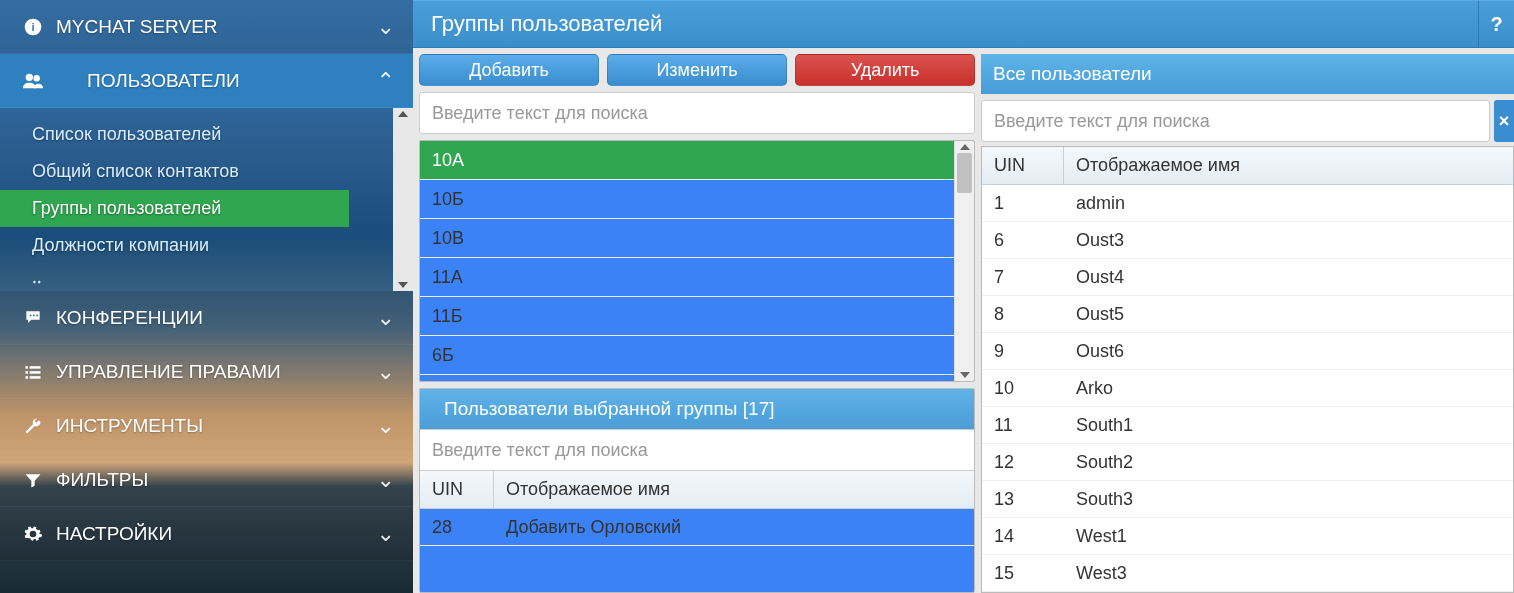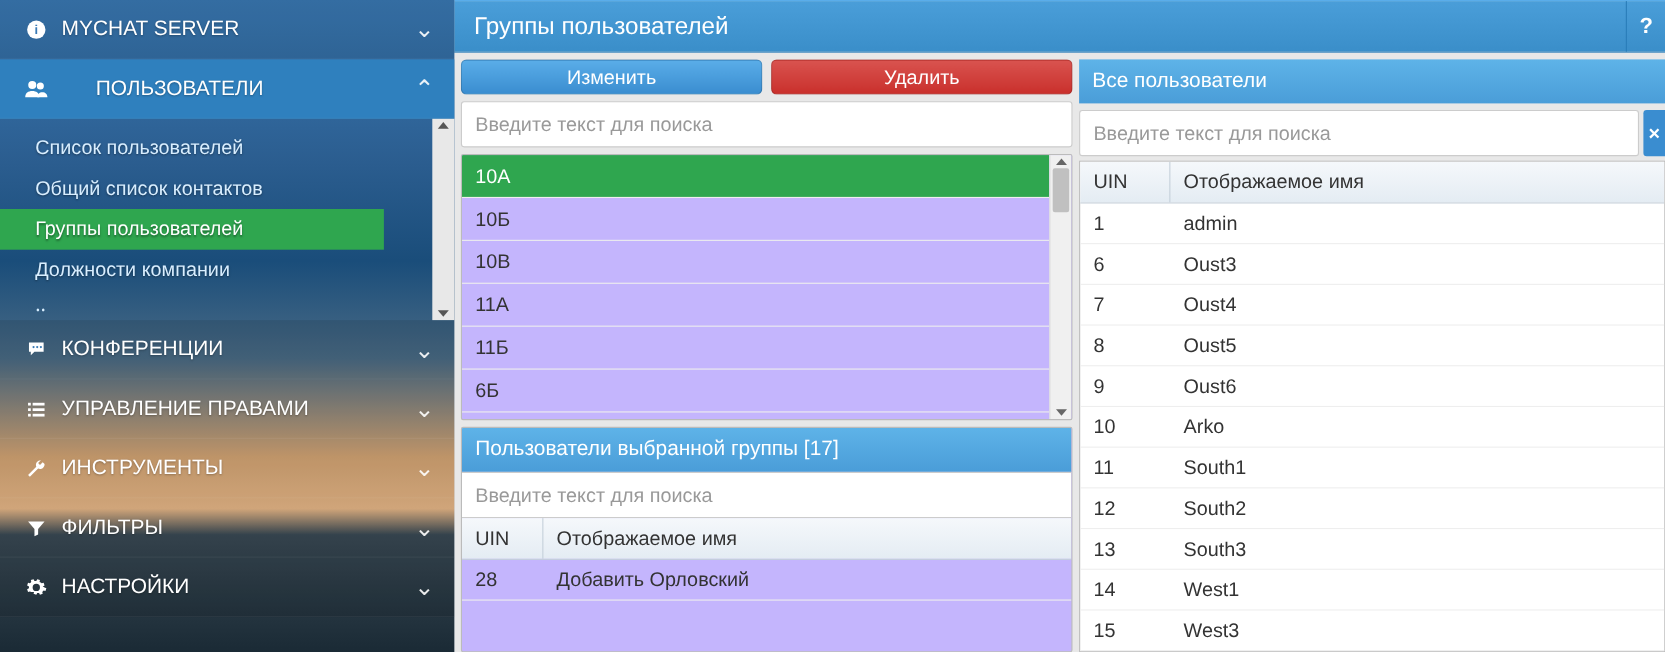--- a/index.html
+++ b/index.html
@@ -36,35 +36,35 @@
 .btn-row { display: flex; gap: 8px; }
 .btn { flex: 1; height: 32px; border-radius: 5px; border: 1px solid rgba(0,0,0,0.15); color: #fff; font-size: 18px; font-weight: 400; cursor: pointer; display: flex; align-items: center; justify-content: center; }
 .btn-add { background: linear-gradient(180deg, #5aade8, #3a8dd0); }
 .btn-edit { background: linear-gradient(180deg, #5aade8, #3a8dd0); }
 .btn-del { background: linear-gradient(180deg, #d9534f, #c9302c); }
 
 .search { height: 42px; background: #fff; border: 1px solid #ccc; border-radius: 3px; padding: 0 12px; font-size: 18px; color: #333; display: flex; align-items: center; }
 .search::placeholder { color: #999; }
 input.search { outline: none; }
 
-.panel { background: #c4b5fd; border: 1px solid #bbb; border-radius: 2px; display: flex; flex-direction: column; overflow: hidden; }
+.panel { background: #3b82f6; border: 1px solid #bbb; border-radius: 2px; display: flex; flex-direction: column; overflow: hidden; }
 .groups-panel { flex: 0 0 242px; }
 .list-body { flex: 1; display: flex; overflow: hidden; }
 .list-rows { flex: 1; overflow: hidden; }
 .row { height: 39px; display: flex; align-items: center; padding: 0 12px; font-size: 18px; color: #333; border-bottom: 1px solid #eee; cursor: pointer; }
 .row.selected { background: #2fa64f; color: #fff; }
 .scrollbar { width: 20px; background: #f0f0f0; border-left: 1px solid #ddd; display: flex; flex-direction: column; align-items: center; padding: 3px 0; }
 .scrollbar .arrow { width: 0; height: 0; border-left: 5px solid transparent; border-right: 5px solid transparent; cursor: pointer; }
 .scrollbar .arrow.up { border-bottom: 6px solid #666; }
 .scrollbar .arrow.down { border-top: 6px solid #666; }
 .scrollbar .track { flex: 1; width: 100%; position: relative; margin: 3px 0; }
 .scrollbar .thumb { position: absolute; top: 0; left: 2px; right: 2px; height: 40px; background: #c0c0c0; border-radius: 2px; cursor: pointer; }
 
 .members-panel { flex: 1; display: flex; flex-direction: column; }
-.panel-header { height: 40px; background: linear-gradient(180deg, #5eb3e8, #4a9dd8); color: #fff; font-size: 19px; display: flex; align-items: center; padding: 0 12px; text-align: right; }
+.panel-header { height: 40px; background: linear-gradient(180deg, #5eb3e8, #4a9dd8); color: #fff; font-size: 19px; display: flex; align-items: center; padding: 0 24px; text-align: right; }
 
 .thead { display: flex; height: 38px; background: linear-gradient(180deg, #f5f8fb, #e4ecf3); border-bottom: 1px solid #c5d0da; }
 .th { padding: 0 12px; display: flex; align-items: center; font-size: 18px; color: #333; border-right: 1px solid #c5d0da; }
 .th.uin { width: 74px; }
 .th.name { flex: 1; border-right: none; }
 .td { padding: 0 12px; font-size: 18px; color: #333; }
 .trow { height: 37px; display: flex; align-items: center; border-bottom: 1px solid #eee; }
 .trow .td.uin { width: 74px; }
 .trow .td.name { flex: 1; }
 
@@ -180,20 +180,21 @@
 <div class="main">
   <div class="page-header">
     <div class="page-title">Группы пользователей</div>
     <div class="help-btn">?</div>
   </div>
 
   <div class="work">
 
     <div class="col-left">
       <div class="btn-row">
+        <div class="btn btn-add">Добавить</div>
         <div class="btn btn-edit">Изменить</div>
         <div class="btn btn-del">Удалить</div>
       </div>
       <input class="search" placeholder="Введите текст для поиска" style="">
 
       <div class="panel groups-panel">
         <div class="list-body">
           <div class="list-rows" id="groups-rows">
               <div class="row selected">10А</div>
               <div class="row">10Б</div>

